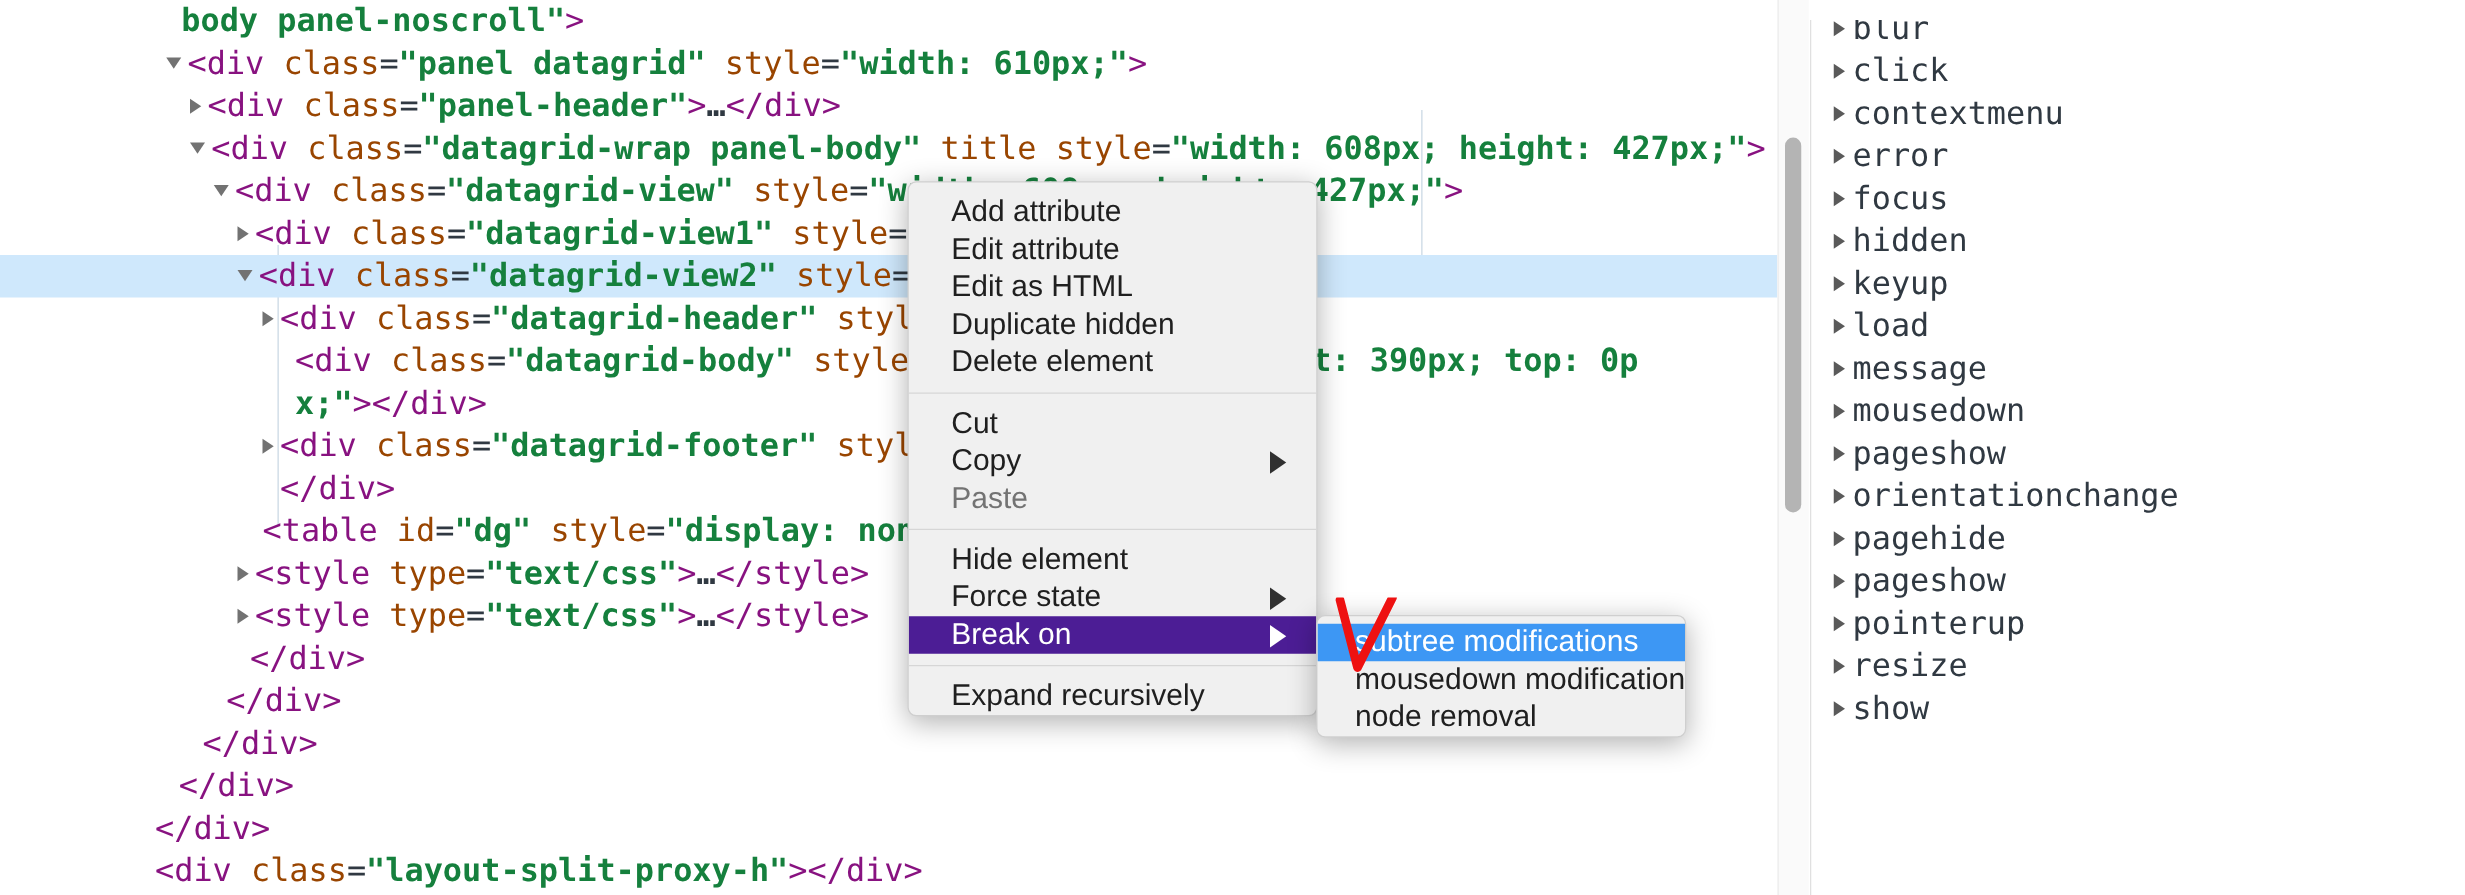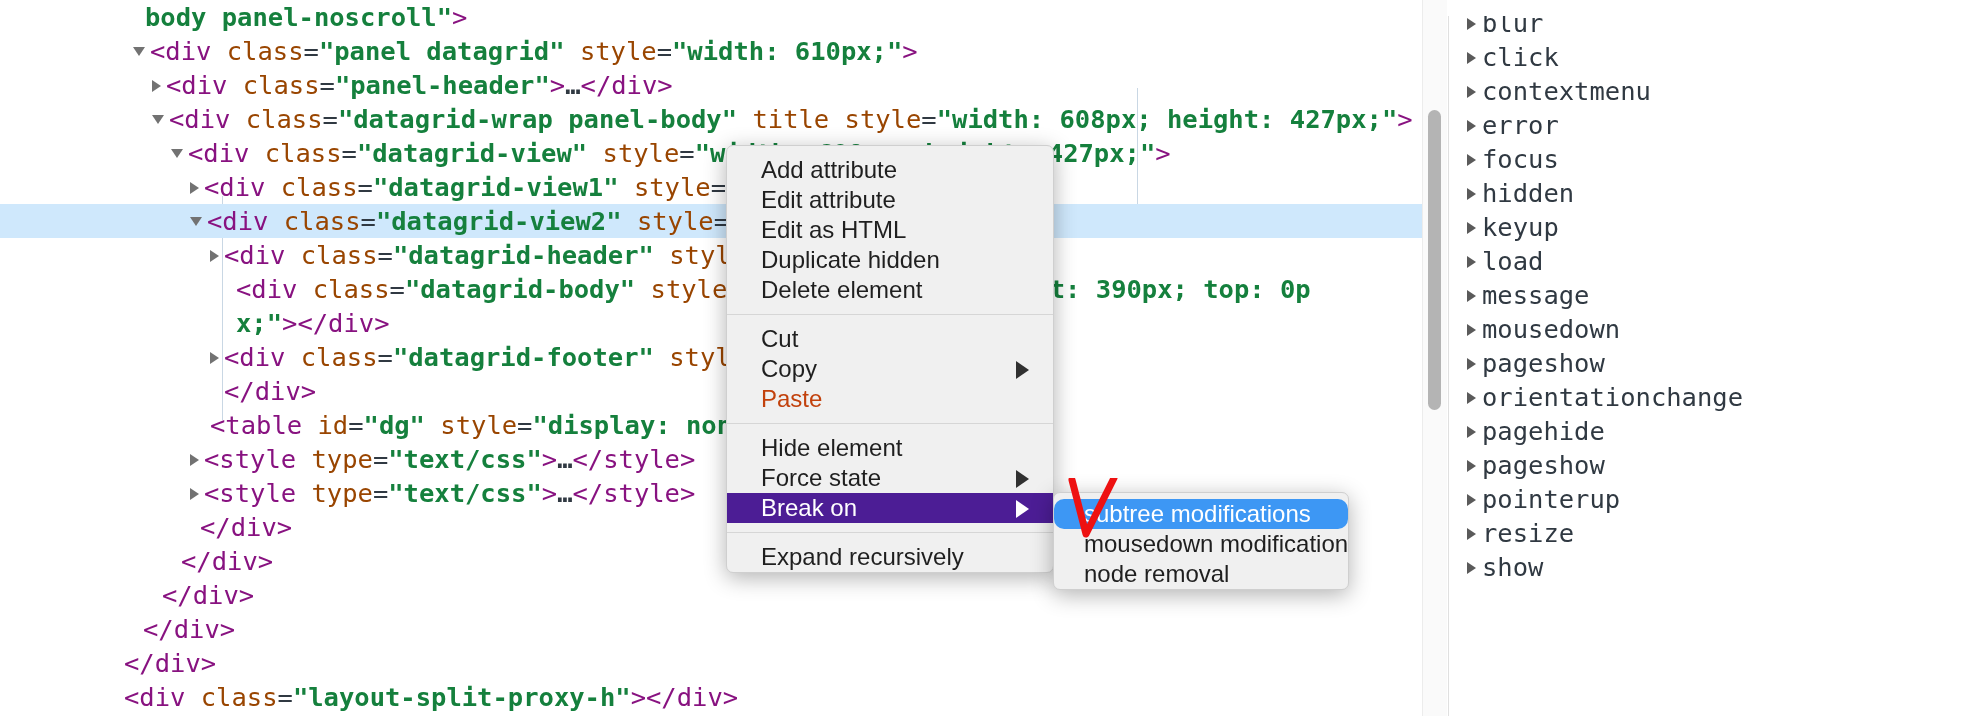--- a/index.html
+++ b/index.html
@@ -146,21 +146,21 @@
   }
   .menu-item {
     position: relative;
     height: 30px;
     line-height: 30px;
     padding: 0 33px 0 34px;
     font-size: 24px;
     color: #1f1f1f;
     white-space: nowrap;
   }
-  .menu-item.disabled { color: #c2410c; }
+  .menu-item.disabled { color: #737373; }
   .menu-item.highlight { background: #4c1d95; color: #ffffff; }
   .menu-item .arrow {
     position: absolute;
     right: 24px;
     top: 50%;
     margin-top: -8px;
     width: 0; height: 0;
     border-left: 13px solid #303030;
     border-top: 9px solid transparent;
     border-bottom: 9px solid transparent;
@@ -187,21 +187,21 @@
     overflow: hidden;
   }
   .submenu-item {
     height: 30px;
     line-height: 30px;
     padding: 0 14px 0 30px;
     font-size: 24px;
     color: #1f1f1f;
     white-space: nowrap;
   }
-  .submenu-item.highlight { background: #3d97f4; color: #ffffff; border-radius: 10px; }
+  .submenu-item.highlight { background: #3d97f4; color: #ffffff; }
 
   
   #red-annotation {
     position: absolute;
     left: 1056px;
     top: 478px;
     width: 90px;
     height: 72px;
     pointer-events: none;
   }

